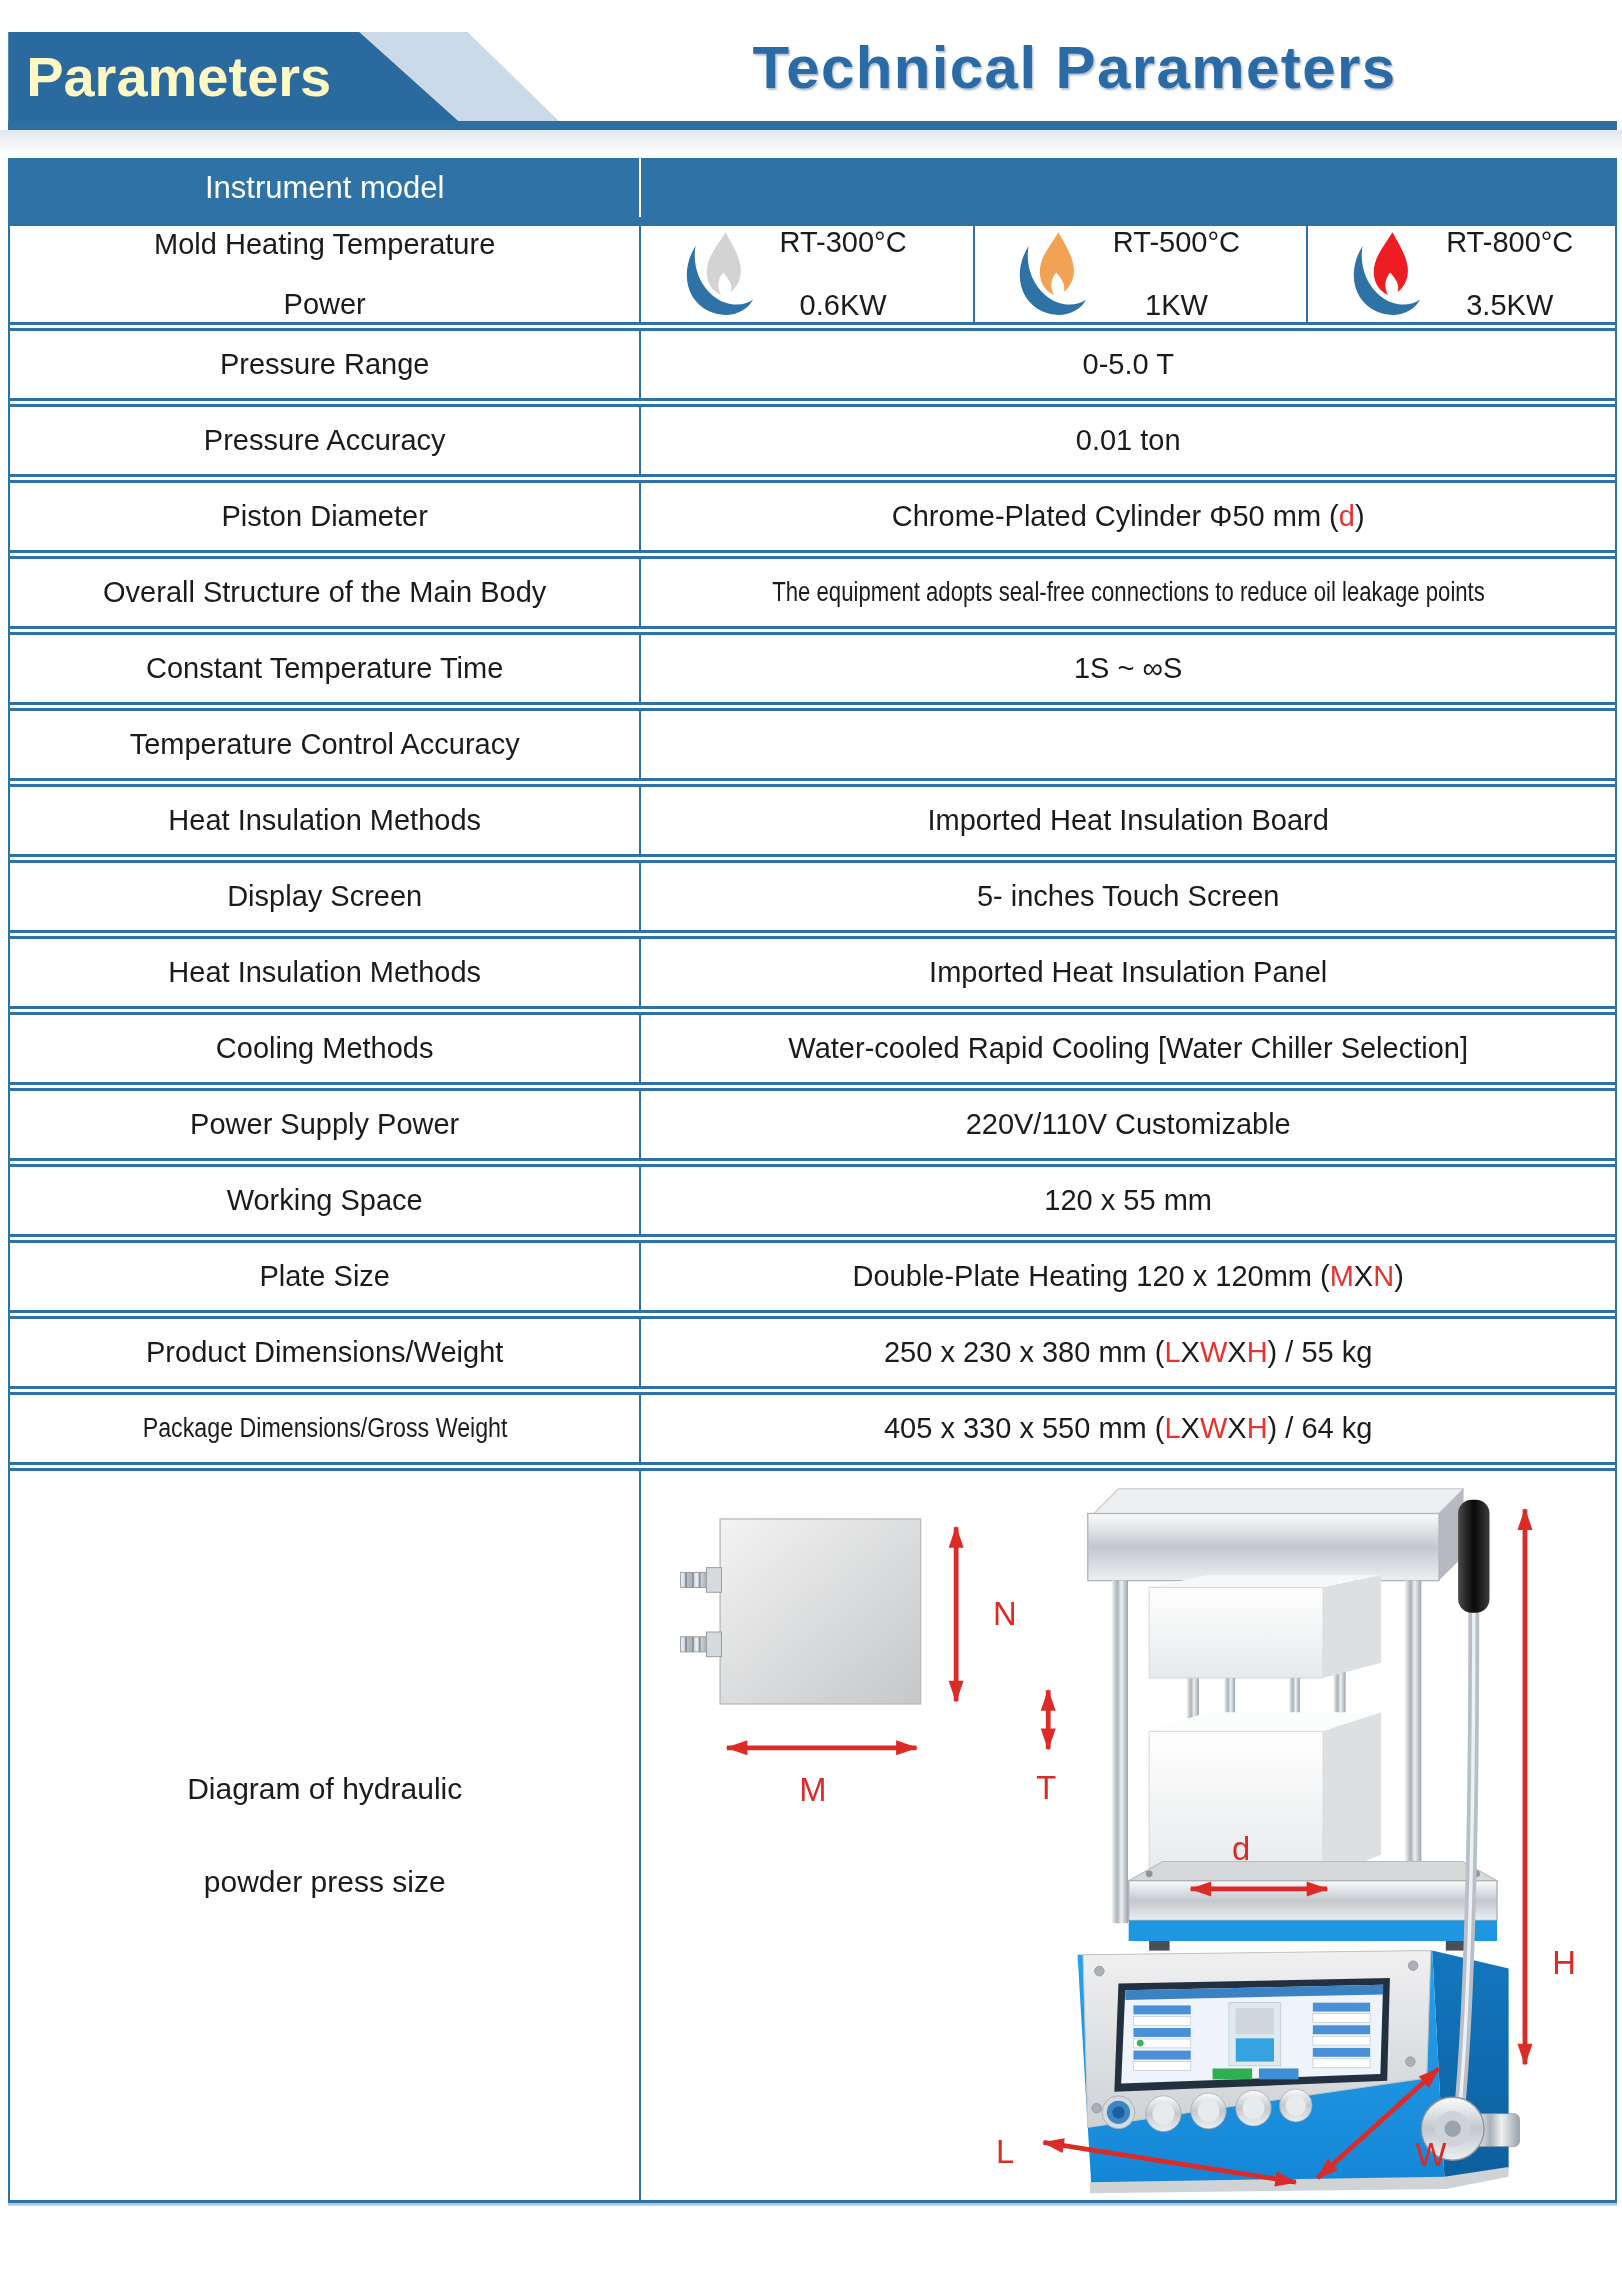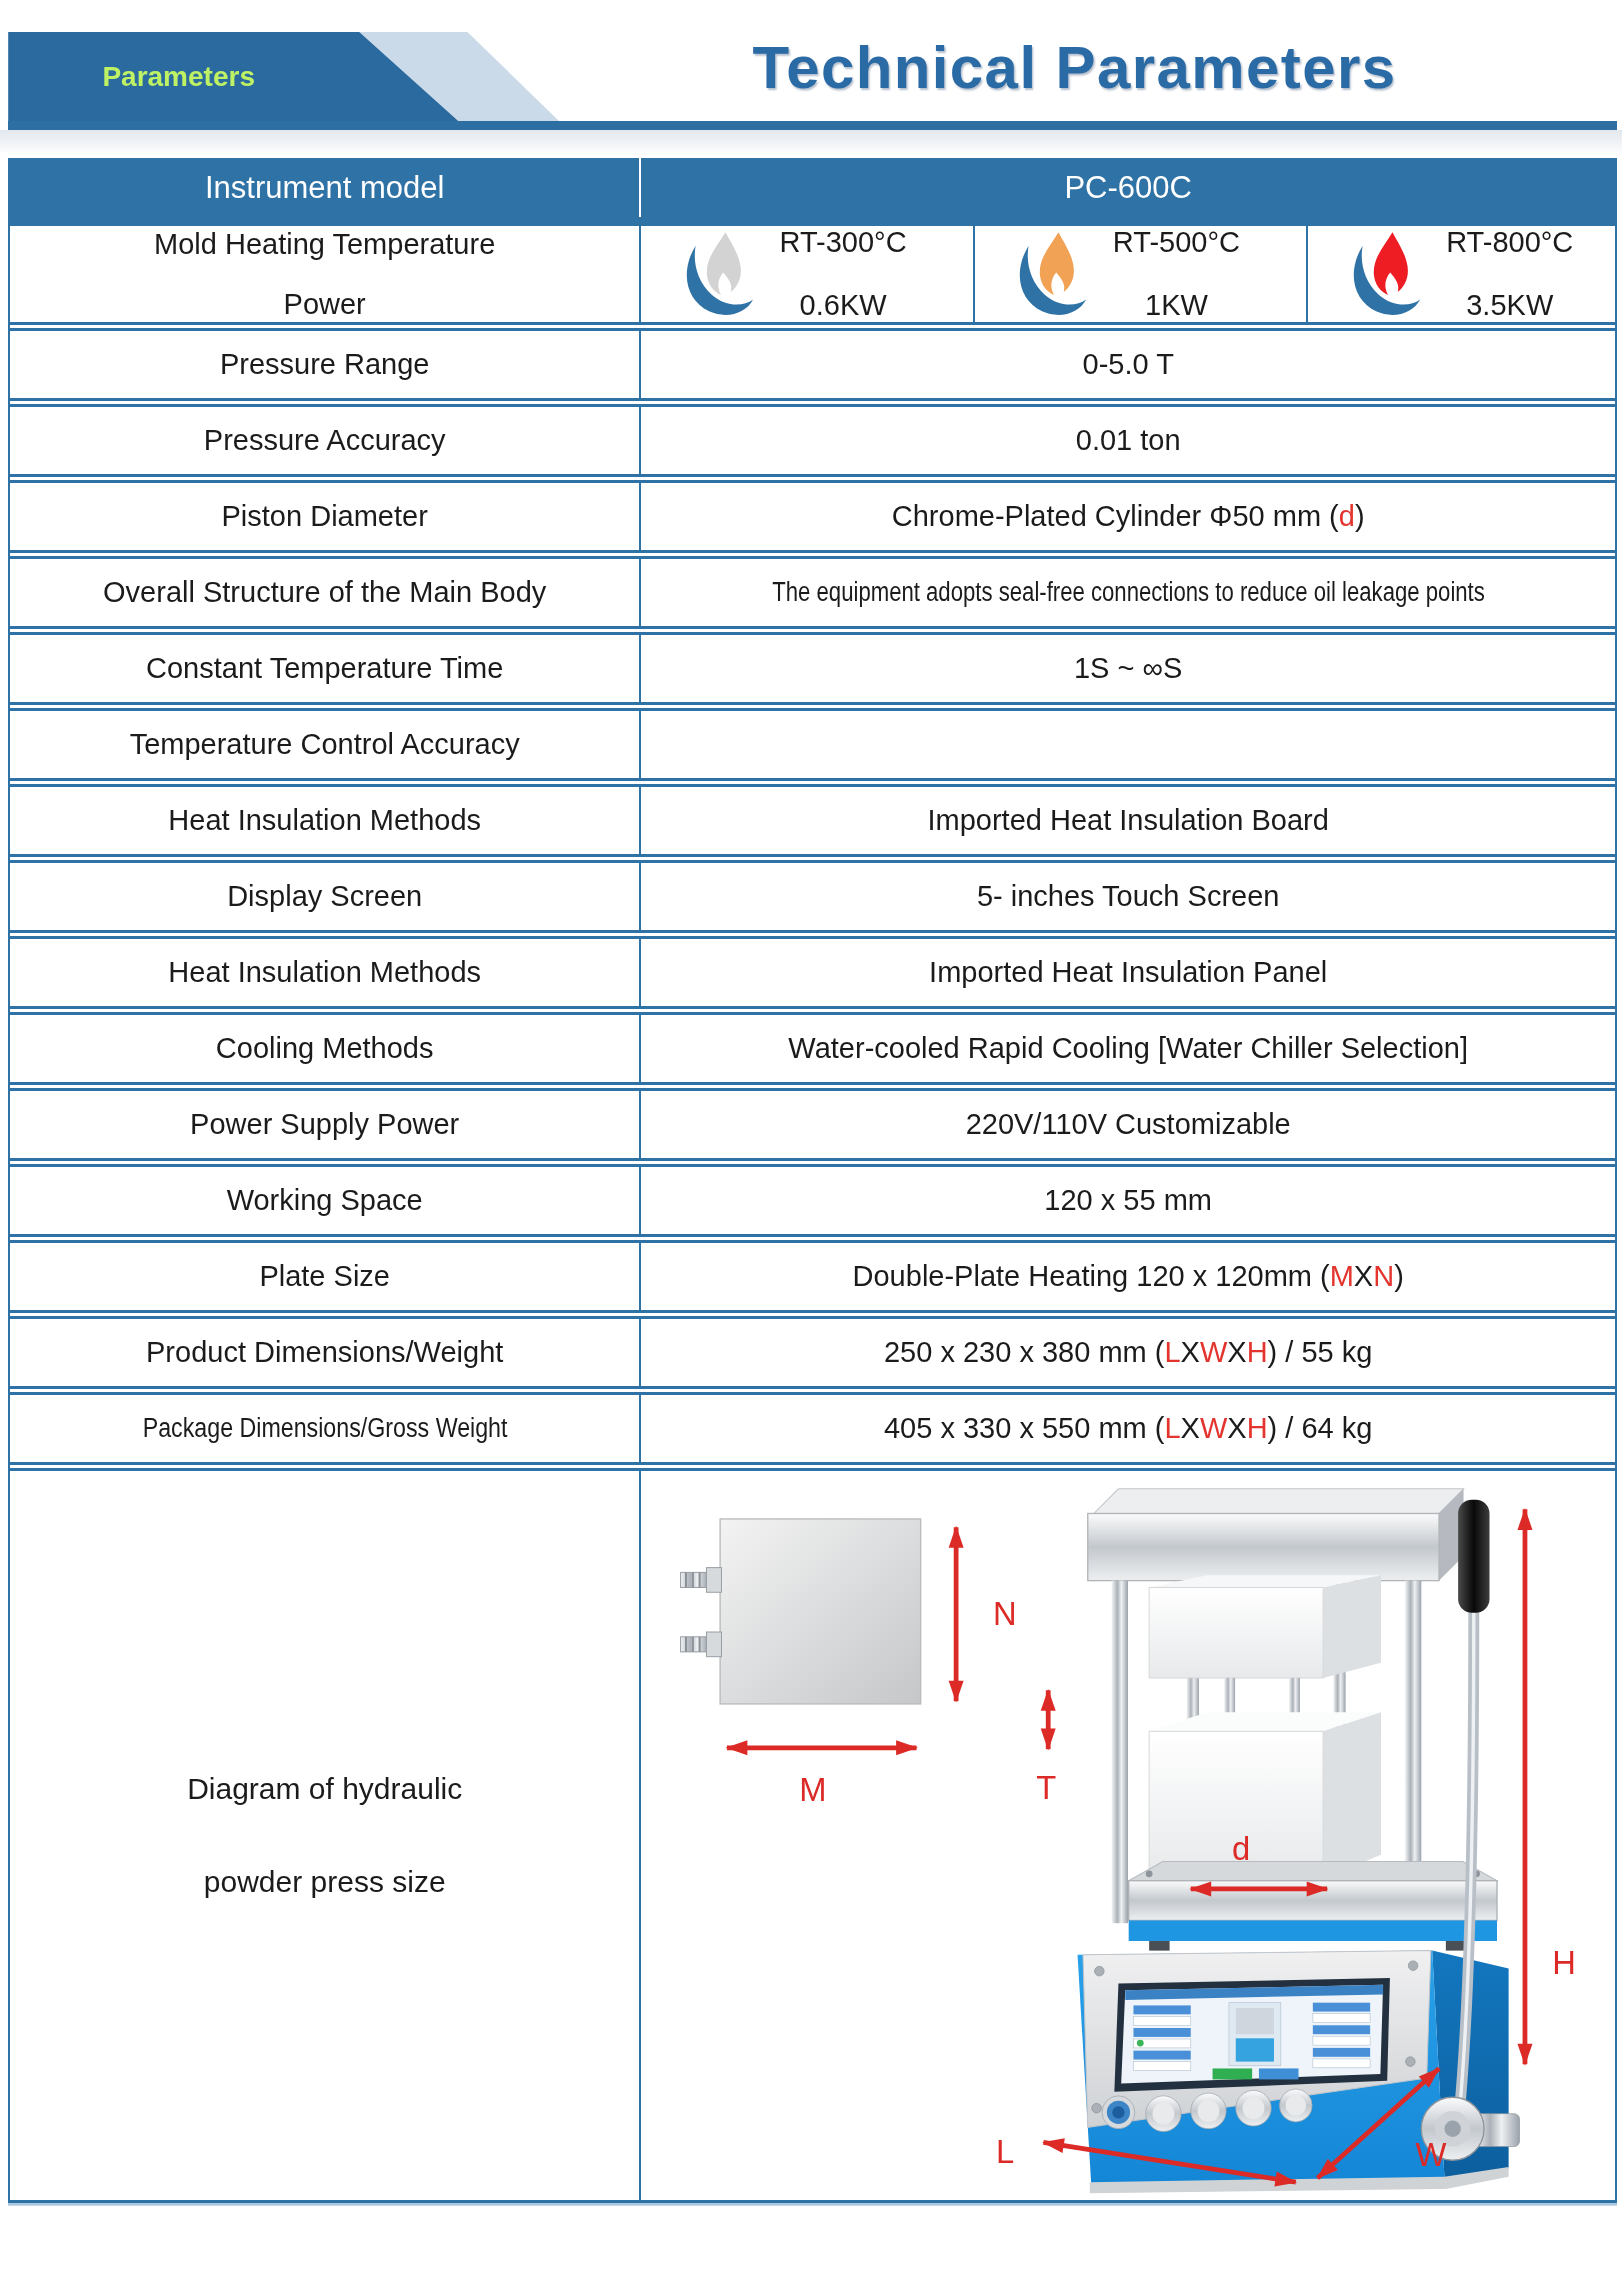--- a/index.html
+++ b/index.html
@@ -4,21 +4,21 @@
 <style>
   html,body{margin:0;padding:0;background:#ffffff;}
   .page{position:relative;width:1623px;height:2295px;background:#ffffff;
         font-family:"Liberation Sans","DejaVu Sans",sans-serif;color:#1b1b1b;overflow:hidden;}
 
   
   .hdr-light{position:absolute;left:341px;top:32px;width:218px;height:89px;background:#cbdae9;
              clip-path:polygon(8% 0,58% 0,100% 100%,50% 100%);}
   .hdr-badge{position:absolute;left:8.2px;top:32px;width:450px;height:89px;background:#2b6a9e;
              clip-path:polygon(0 0,78% 0,100% 100%,0 100%);display:flex;align-items:center;}
-  .hdr-badge span{display:block;width:341px;text-align:center;color:#bef264;font-size:28px;font-weight:bold;}
+  .hdr-badge span{display:block;width:341px;text-align:center;color:#fef9c3;font-size:56px;font-weight:bold;}
   .hdr-bar{position:absolute;left:8.2px;top:121px;width:1609px;height:9px;background:#2e6fa3;}
   .hdr-shade{position:absolute;left:0;top:130px;width:1623px;height:22px;
              background:linear-gradient(180deg,#e3e8ee,#fafbfc);}
   .hdr-title{position:absolute;left:648px;top:33px;width:853px;text-align:center;
              font-size:60px;font-weight:bold;color:#2b6ba5;letter-spacing:1.4px;
              text-shadow:1.4px 2px 2px rgba(40,70,110,.35);}
 
   
   .tbl{position:absolute;left:8.2px;top:158px;width:1609px;
        border-left:2.7px solid #2e72a6;border-right:2.7px solid #2e72a6;border-bottom:3.4px solid #2e72a6;
@@ -66,21 +66,20 @@
     <symbol id="flameSym" viewBox="0 0 100 120">
       <path d="M 16,22 C -6,58 4,96 34,110 C 58,121 84,112 93,94 C 80,104 56,104 38,88 C 18,70 12,44 16,22 Z" fill="#2e72a6"></path>
       <path d="M 56,4 C 44,24 30,38 31,60 C 32,74 40,84 50,88 C 44,78 46,66 53,58 C 59,66 66,72 63,84 C 73,77 80,62 75,44 C 71,28 63,18 56,4 Z" fill="currentColor"></path>
     </symbol>
   </svg>
 
   <div class="tbl">
 
     <div class="trow r-head">
       <div class="lbl">Instrument model</div>
-      <div class="val">PC-600C</div>
     </div>
 
     <div class="trow r-mold">
       <div class="lbl cellt">
         <span>Mold Heating Temperature</span>
         <span class="line2">Power</span>
       </div>
       <div class="mold-opts">
         <div class="mold-opt">
           <svg class="flame" style="color:#d3d3d3" viewBox="0 0 112 132" width="76" height="90">

